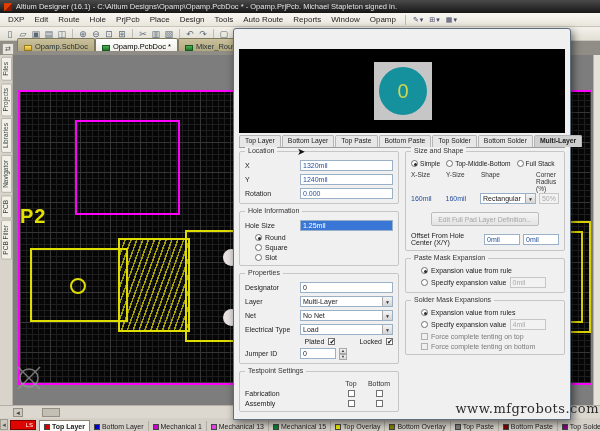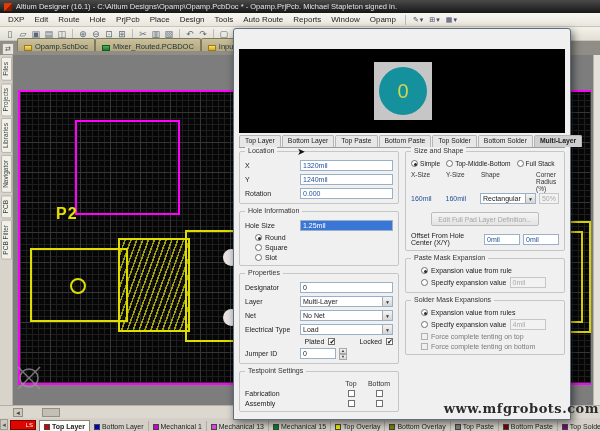--- a/index.html
+++ b/index.html
@@ -50,40 +50,40 @@
       repeating-linear-gradient(90deg,#1e1e1e 0 1px,transparent 1px 6px),
       repeating-linear-gradient(0deg,#1e1e1e 0 1px,transparent 1px 6px);
     border-top:2px solid #ff00ff; border-left:2px solid #ff00ff; border-bottom:2px solid #ff00ff; }
   .rect-magenta { position:absolute; left:62px; top:65px; width:105px; height:95px; border:2px solid #ff00ff; }
   .rect-yellow1 { position:absolute; left:17px; top:193px; width:98px; height:74px; border:2px solid #e0de00; }
   .hole-circ { position:absolute; left:38px; top:28px; width:16px; height:16px; border:2px solid #e0de00; border-radius:50%; }
   .rect-hatch { position:absolute; left:105px; top:183px; width:72px; height:94px; border:2px solid #e0de00;
     background:repeating-linear-gradient(110deg,transparent 0 4px, rgba(215,210,0,.75) 4px 5.5px); }
   .rect-yellow2 { position:absolute; left:172px; top:175px; width:73px; height:112px; border:2px solid #e0de00; }
   .pad-dot { position:absolute; width:17px; height:17px; background:#e9e3e3; border-radius:50%; }
-  .lbl-p2 { position:absolute; left:7px; top:150px; color:#e3e000; font-size:16px; font-weight:bold; letter-spacing:1px;padding-left:36px; }
+  .lbl-p2 { position:absolute; left:7px; top:150px; color:#e3e000; font-size:20px; font-weight:bold; letter-spacing:1px; }
   .lbl-out { position:absolute; left:538px; top:148px; color:#e3e000; font-size:13px; font-weight:bold; }
   .rect-out1 { position:absolute; left:543px; top:166px; width:35px; height:112px; border:2px solid #d7cf00; }
   .rect-out2 { position:absolute; left:551px; top:176px; width:19px; height:92px; border:2px solid #d7cf00; }
   .origin { position:absolute; left:3px; top:310px; width:26px; height:26px; opacity:.75; }
   .vscroll { position:absolute; right:0; top:0; width:7px; height:350px; background:#e4e1d8; border-left:1px solid #b8b4aa; }
 
   
   .hscroll { position:absolute; left:0; top:405px; width:600px; height:13px; background:#dcd8cf; border-top:1px solid #b4b0a6; }
   .hthumb { position:absolute; left:42px; top:2px; width:18px; height:9px; background:#c3bfb4; border:1px solid #948f83; }
   .harrow { position:absolute; left:13px; top:2px; width:10px; height:9px; background:#cdc9be; border:1px solid #948f83; font-size:6px; text-align:center; line-height:8px; color:#444; }
   .layerbar { position:absolute; left:0; top:418px; width:600px; height:13px; background:#d4d0c8;
     display:flex; align-items:center; overflow:hidden; white-space:nowrap; }
   .lnav { width:9px; height:11px; font-size:6px; line-height:11px; text-align:center; color:#555; background:#cdc9be; border:1px solid #a09b8f; }
   .curlayer { display:inline-block; min-width:26px; height:10px; background:#dd0600; border:1px solid #7a0300;
     color:#fff; font-size:6px; line-height:9px; text-align:right; padding:0 2px; margin:0 3px 0 2px; }
   .ltab { display:inline-flex; align-items:center; gap:2px; font-size:7px; color:#222; padding:1px 4px; border-right:1px solid #b2aea3; height:12px; }
   .ltab.active { background:#fdfdfb; border:1px solid #8a8578; border-bottom:none; font-weight:bold; }
   .lsw { width:6px; height:6px; border:1px solid #444; display:inline-block; flex:0 0 auto; }
-  .watermark { position:absolute; right:1px; top:401px; font-family:"DejaVu Serif", serif; font-weight:bold;
+  .watermark { position:absolute; right:1px; top:401px; font-family:"DejaVu Serif", serif; font-weight:normal;
     font-size:13px; color:#2c2c2c; z-index:100; letter-spacing:.5px; }
 
   
   .dialog { position:absolute; left:233px; top:28px; width:338px; height:392px; background:#f0f0f0;
     border:1px solid #5f6f7f; box-shadow:2px 3px 8px rgba(0,0,0,.55); z-index:40; border-radius:3px 3px 0 0; }
   .dlg-title { height:16px; background:linear-gradient(#e9f1f8,#c9d9e8); border-bottom:1px solid #a8b8c6;
     display:flex; align-items:center; gap:4px; padding:0 4px; font-size:8px; color:#1a1a1a; border-radius:3px 3px 0 0; }
   .dlg-icon { width:8px; height:8px; background:radial-gradient(circle at 50% 50%, #18929e 55%, #d8b020 56%); border-radius:2px; }
   .dlg-title .spacer { flex:1; }
   .tbtn { width:15px; height:10px; border:1px solid #8a98a6; border-radius:2px; font-size:6.5px; line-height:9px; text-align:center; color:#345; background:linear-gradient(#fdfdfd,#d6dee6); }
@@ -193,20 +193,23 @@
       <span class="tool-sep"></span>
       <span class="tool-icon">▢</span>
       <span class="tool-icon">+</span>
     </div>
 
   <div class="doctabs">
     <span class="dock-btn">⇄</span>
     <span id="doctab-list"><span class="doctab">
           <span class="ficon"></span>
           <span>Opamp.SchDoc</span>
+        </span><span class="doctab active">
+          <span class="picon"></span>
+          <span>Opamp.PcbDoc *</span>
         </span><span class="doctab">
           <span class="picon"></span>
           <span>Mixer_Routed.PCBDOC</span>
         </span><span class="doctab">
           <span class="ficon"></span>
           <span>Input</span>
         </span></span>
   </div>
 
   <div class="content">

